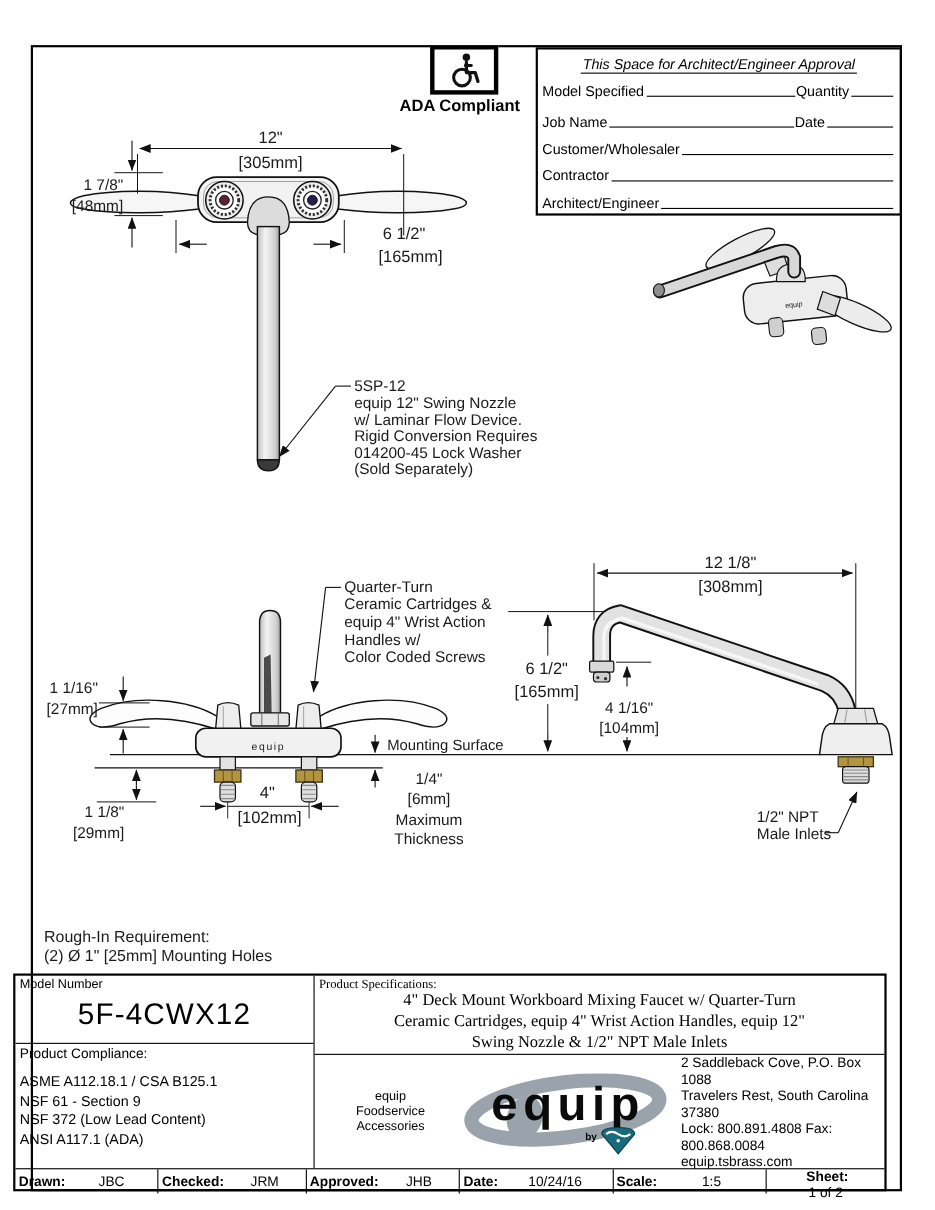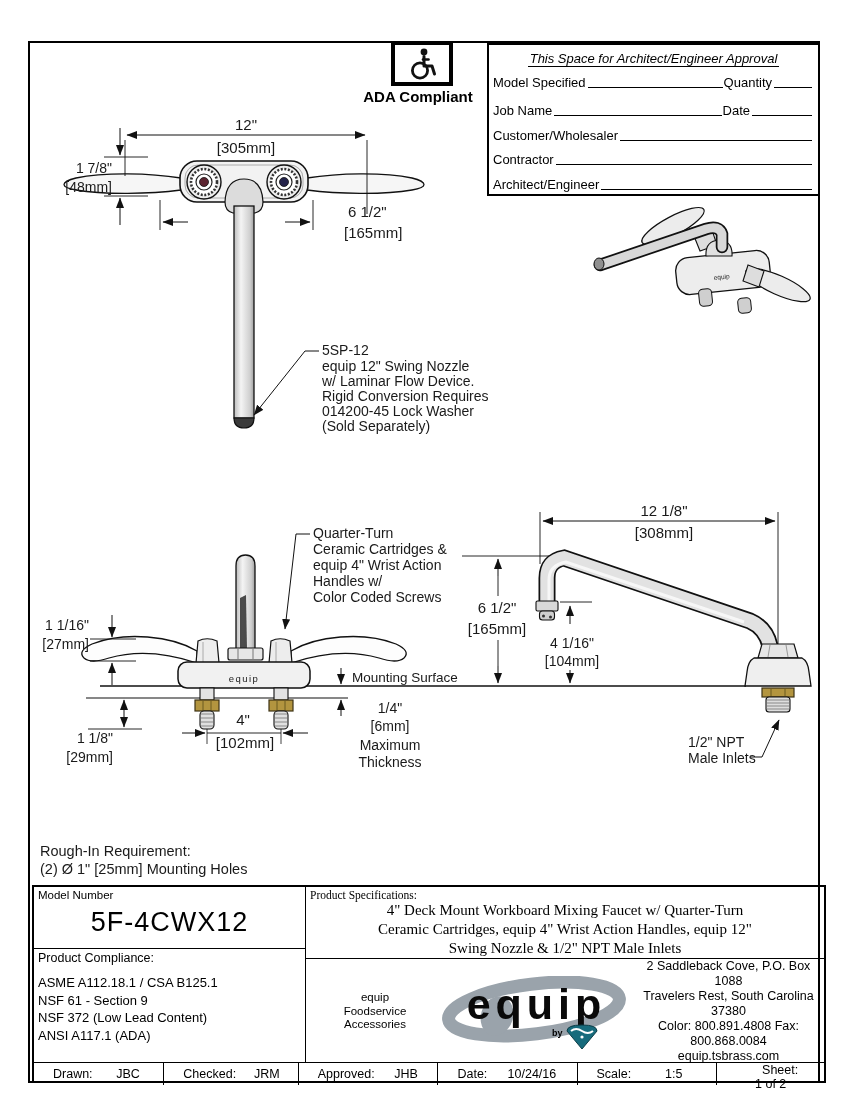--- a/index.html
+++ b/index.html
@@ -20,46 +20,46 @@
         border:2px solid #000;box-sizing:border-box;font-size:13px;}
   #approval .ttl{text-align:center;margin-top:6px;font-style:italic;}
   #approval .ttl span{border-bottom:1.2px solid #000;padding:0 2px;}
   #approval .row{display:flex;align-items:flex-end;height:24.5px;padding:0 5px 0 4px;}
   #approval .lbl{white-space:nowrap;padding-bottom:1px;}
   #approval .ln{flex:1;border-bottom:1.4px solid #000;margin:0 1px 3px 2px;height:10px;}
   #approval .ln.fix62{flex:0 0 60px;}
   #approval .ln.fix40{flex:0 0 38px;}
 
   
-  #tblock{position:absolute;left:32px;top:885px;width:794px;height:198px;box-sizing:border-box;
+  #tblock{position:absolute;left:12px;top:885px;width:794px;height:198px;box-sizing:border-box;
         border:2px solid #000;border-bottom-width:2px;display:flex;flex-direction:column;}
   #tb-main{display:flex;height:175px;}
   #tb-left{width:272px;border-right:1.6px solid #000;box-sizing:border-box;display:flex;flex-direction:column;}
   #cell-model{height:62px;border-bottom:1.6px solid #000;box-sizing:border-box;position:relative;}
   .cell-lab{font-size:11.5px;padding:2px 0 0 4px;}
   #model-number{text-align:center;font-size:27px;letter-spacing:1px;margin-top:6px;}
   #cell-comp{flex:1;}
   #cell-comp .list{margin-top:9px;}
   #cell-comp .list div{font-size:13px;line-height:17.5px;padding-left:4px;}
   #tb-right{flex:1;display:flex;flex-direction:column;}
   #cell-specs{height:100px;border-bottom:1.6px solid #000;box-sizing:border-box;font-family:Liberation Serif, serif;}
   #cell-specs .spec{ text-align:center;font-size:15px;line-height:19px;}
   #cell-specs .spec:first-of-type{margin-top:3px;}
   #cell-brand{flex:1;display:flex;align-items:center;position:relative;}
   #brand-tag{width:118px;text-align:center;font-size:11.5px;line-height:13.5px;padding-left:10px;}
   #brand-logo{position:relative;width:205px;height:72px;}
   #brand-logo .word{position:absolute;left:0;right:0;top:4px;text-align:center;
         font-size:43px;font-weight:bold;letter-spacing:5px;color:#0a0a0a;}
   #brand-by{position:absolute;left:118px;top:52px;font-size:9px;font-weight:bold;}
   #ts-logo{position:absolute;left:132px;top:48px;width:32px;height:26px;z-index:5;}
-  #brand-addr{flex:1;text-align:center;font-size:12.5px;line-height:15px;padding-right:6px;}
+  #brand-addr{flex:1;text-align:left;font-size:12.5px;line-height:15px;padding-right:6px;}
   #tb-footer{height:23px;border-top:1.6px solid #000;box-sizing:border-box;display:flex;}
   #tb-footer .fcell{display:flex;align-items:center;border-right:1.4px solid #000;box-sizing:border-box;font-size:12.5px;}
   #tb-footer .fcell:last-child{border-right:none;flex-direction:column;}
-  #tb-footer .flab{padding-left:19px;white-space:nowrap;}
+  #tb-footer .flab{padding-left:3px;white-space:nowrap;font-weight:bold;}
   #tb-footer .fval{flex:1;text-align:center;white-space:nowrap;}
 </style>
 </head>
 <body>
 
 <div id="page">
 
   <div id="border-frame"></div>
 
   <svg width="850" height="1100" viewBox="0 0 850 1100" style="position:absolute;left:0;top:0;">
@@ -353,21 +353,21 @@
             <div id="brand-by">by</div>
             <svg id="ts-logo" viewBox="0 0 32 26">
               <path d="M1,7 Q1,1 16,1 Q31,1 31,7 L16,25 Z" stroke="#0c3d47" stroke-width="1" fill="#176b7c"></path>
               <path d="M5,7 Q10,3 16,7 Q22,11 27,7" fill="none" stroke="#ffffff" stroke-width="2"></path>
               <circle cx="16" cy="13" r="1.6" fill="#fff"></circle>
             </svg>
           </div>
           <div id="brand-addr">
             <div>2 Saddleback Cove, P.O. Box 1088</div>
             <div>Travelers Rest, South Carolina 37380</div>
-            <div>Color: 800.891.4808  Fax: 800.868.0084</div>
+            <div>Lock: 800.891.4808  Fax: 800.868.0084</div>
             <div>equip.tsbrass.com</div>
           </div>
         </div>
       </div>
     </div>
     <div id="tb-footer">
       <div class="fcell" style="width:16.5%;">
         <span class="flab">Drawn:</span>
         <span class="fval">JBC</span>
       </div>

